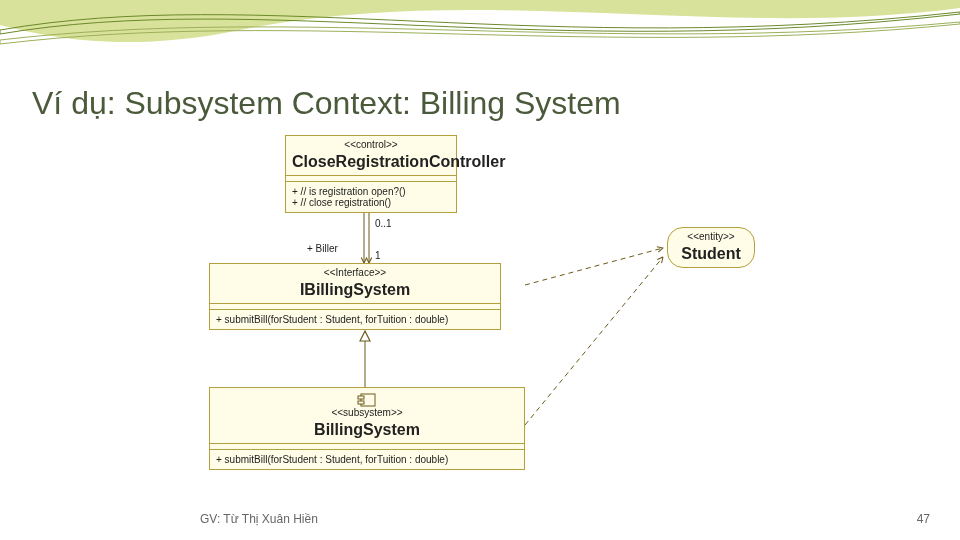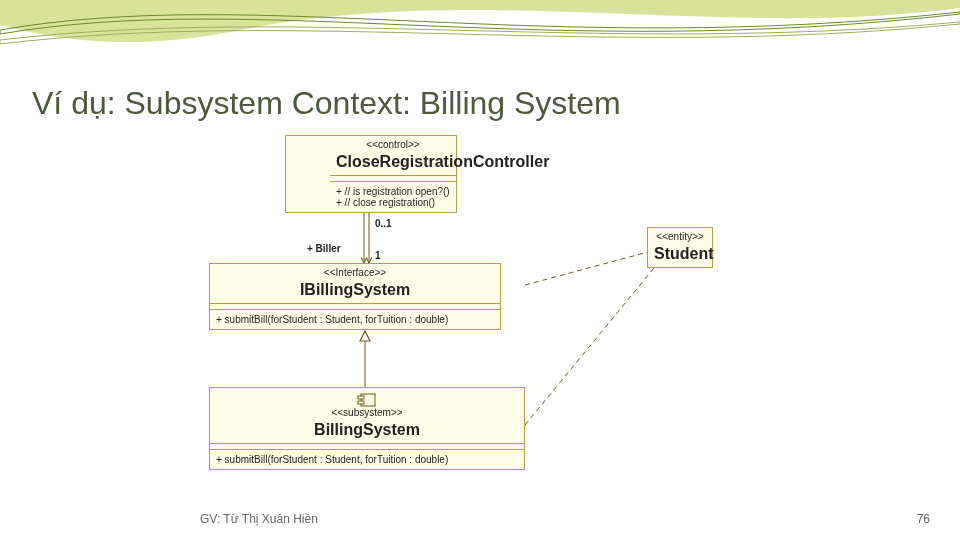--- a/index.html
+++ b/index.html
@@ -9,21 +9,21 @@
 .footer-left { position: absolute; bottom: 14px; left: 200px; font-size: 12px; color: #666; }
 .footer-right { position: absolute; bottom: 14px; right: 30px; font-size: 12px; color: #666; }
 .diagram { position: absolute; top: 135px; left: 175px; width: 620px; height: 365px; }
 .uml { position: absolute; background: #fffde7; border: 1px solid #b39f3b; font-size: 11px; color: #222; }
 .uml .hdr { text-align: center; border-bottom: 1px solid #b39f3b; padding: 3px 6px; line-height: 1.25; }
 .uml .stereo { font-size: 10px; }
 .uml .name { font-weight: bold; font-size: 16px; }
 .uml .sep { height: 6px; border-bottom: 1px solid #b39f3b; }
 .uml .sec { padding: 4px 6px; font-size: 10px; white-space: nowrap; }
 .uml .icon { display: block; margin: 2px auto 0; }
-.lbl { position: absolute; font-size: 10px; color: #222; font-weight: bold; }
+.lbl { position: absolute; font-size: 10px; color: #222; }
 svg.connector { position: absolute; top: 0; left: 0; width: 620px; height: 365px; pointer-events: none; }
 </style>
 </head>
 <body>
 
 <svg class="swoosh" viewBox="0 0 960 70">
   <path d="M0,0 L960,0 L960,8 C720,40 480,-18 240,30 C120,55 40,35 0,25 Z" fill="#d9e29a"></path>
   <path d="M0,30 C260,-15 540,58 960,12 L960,14 C540,62 260,-10 0,34 Z" fill="none" stroke="#6a8a2a" stroke-width="1"></path>
   <path d="M0,40 C300,5 600,55 960,22 L960,24 C600,60 300,8 0,44 Z" fill="none" stroke="#9bb05a" stroke-width="1"></path>
 </svg>
@@ -45,21 +45,21 @@
     <line x1="189" y1="78" x2="189" y2="128" stroke="#6b5a1a" stroke-width="1" marker-end="url(#arrow)"></line>
     <line x1="194" y1="78" x2="194" y2="128" stroke="#6b5a1a" stroke-width="1" marker-end="url(#arrow)"></line>
 
     <line x1="350" y1="150" x2="488" y2="113" stroke="#6b5a1a" stroke-width="1" stroke-dasharray="5,4" marker-end="url(#arrow)"></line>
 
     <line x1="350" y1="290" x2="488" y2="122" stroke="#6b5a1a" stroke-width="1" stroke-dasharray="5,4" marker-end="url(#arrow)"></line>
 
     <line x1="190" y1="252" x2="190" y2="196" stroke="#6b5a1a" stroke-width="1" marker-end="url(#tri)"></line>
   </svg>
 
-  <div class="uml" style="left:110px; top:0; width:172px;padding-left:44px;">
+  <div class="uml" style="left:110px; top:0; width:172px;">
     <div class="hdr">
       <div class="stereo">&lt;&lt;control&gt;&gt;</div>
       <div class="name">CloseRegistrationController</div>
     </div>
     <div class="sep"></div>
     <div class="sec">
       <div>+ // is registration open?()</div>
       <div>+ // close registration()</div>
     </div>
   </div>
@@ -84,23 +84,23 @@
         <rect x="1" y="3" width="6" height="3" fill="#fffde7" stroke="#6b5a1a"></rect>
         <rect x="1" y="8" width="6" height="3" fill="#fffde7" stroke="#6b5a1a"></rect>
       </svg>
       <div class="stereo">&lt;&lt;subsystem&gt;&gt;</div>
       <div class="name">BillingSystem</div>
     </div>
     <div class="sep"></div>
     <div class="sec">+ submitBill(forStudent : Student, forTuition : double)</div>
   </div>
 
-  <div class="uml" style="left:472px; top:92px; width:66px;">
+  <div class="uml" style="left:492px; top:92px; width:88px;border-radius:16px;">
     <div class="hdr" style="border-bottom:none;">
       <div class="stereo">&lt;&lt;entity&gt;&gt;</div>
       <div class="name">Student</div>
     </div>
   </div>
 
 </div>
 
 <div class="footer-left">GV: Từ Thị Xuân Hiền</div>
-<div class="footer-right">76</div>
+<div class="footer-right">47</div>
 
 </body></html>

